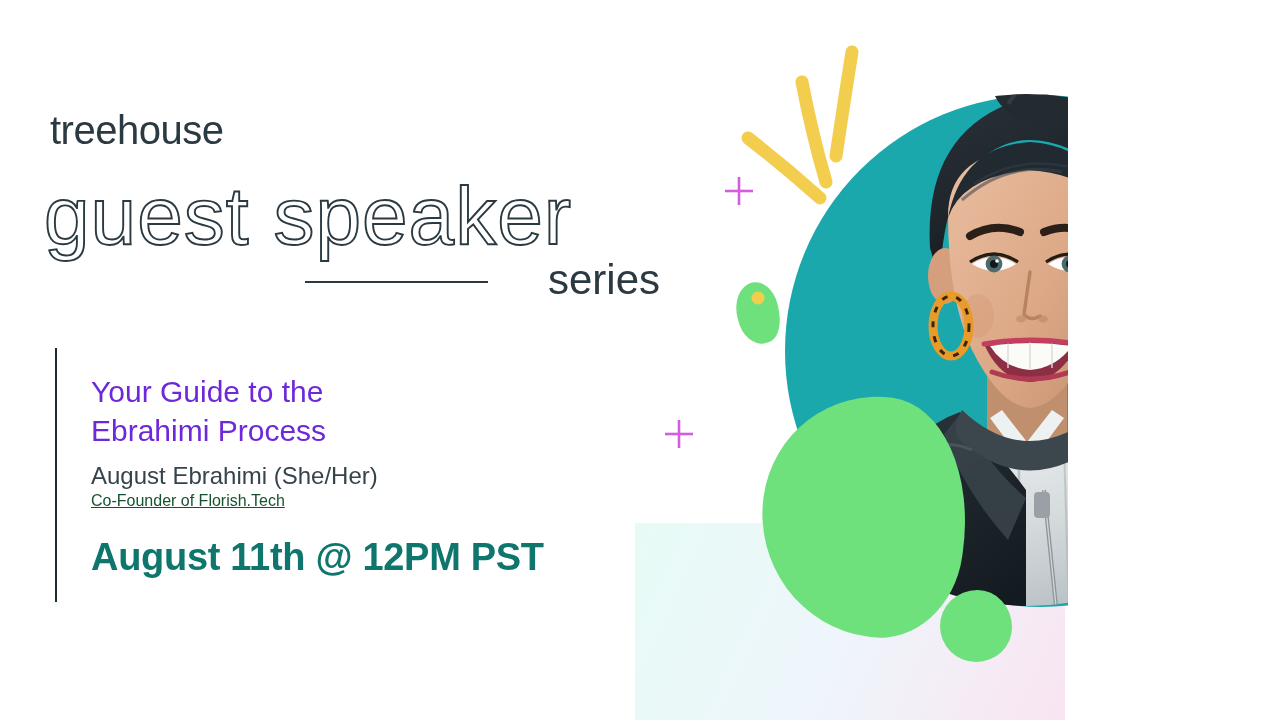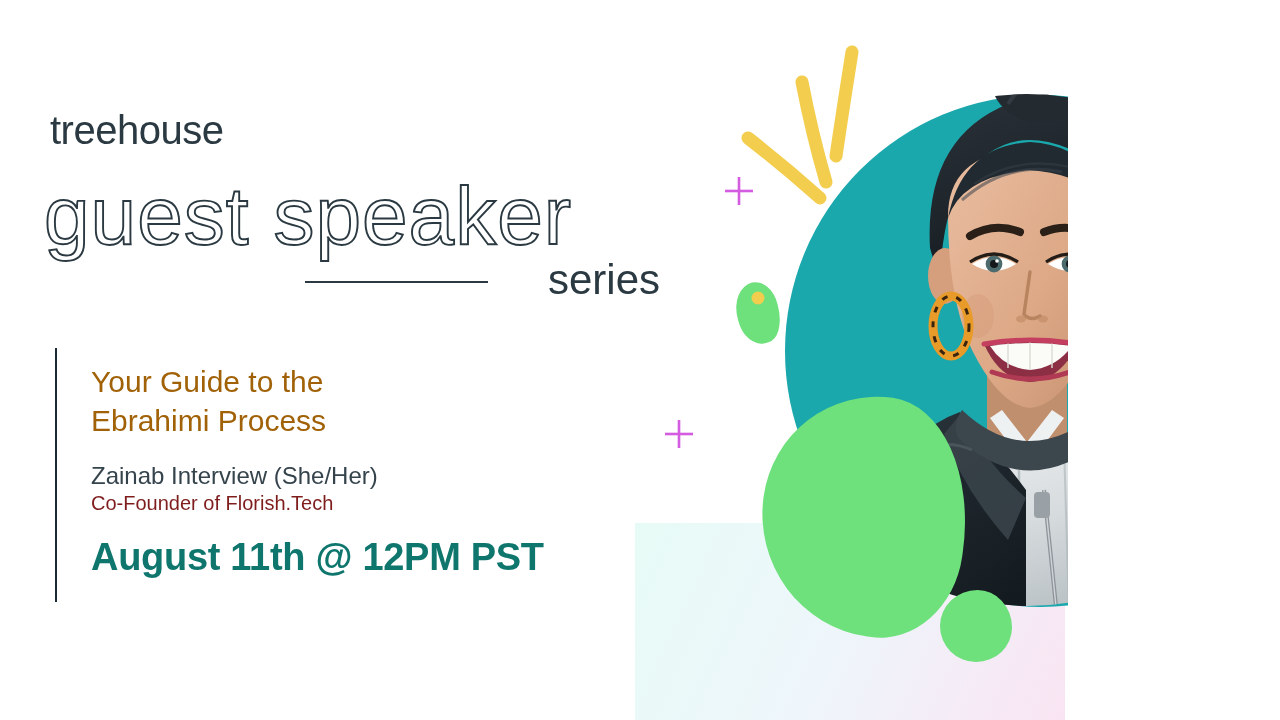--- a/index.html
+++ b/index.html
@@ -109,30 +109,30 @@
     position:absolute; left:500px; top:256px;
     font-size:42px; color:#2b3a42; letter-spacing:0px;margin-left:48px;
   }
 
   #rule-vertical {
     position:absolute; left:55px; top:348px;
     width:2px; height:254px; background:#1c2b33;
   }
 
   #talk-title {
-    position:absolute; left:91px; top:362px; width:430px;
-    font-size:30px; line-height:1.30; color:#a16207; font-weight:400;
+    position:absolute; left:91px; top:372px; width:430px;
+    font-size:30px; line-height:1.30; color:#6d28d9; font-weight:400;
   }
   #speaker-name {
     position:absolute; left:91px; top:462px;
     font-size:24px; color:#35444c; font-weight:300;
   }
   #speaker-role {
     position:absolute; left:91px; top:492px;
-    font-size:20px; color:#7f1d1d; font-weight:300;
+    font-size:16px; color:#14532d; font-weight:300;text-decoration:underline;
   }
   #event-datetime {
     position:absolute; left:91px; top:536px;
     font-size:38px; font-weight:700; color:#0f766e; letter-spacing:-0.3px;
   }
 </style>
 </head>
 <body>
 
 <div id="stage">
@@ -301,17 +301,17 @@
 
   <div id="series-rule"></div>
   <div id="series-word">series</div>
 
   <div id="rule-vertical"></div>
 
   <div id="talk-title">
     <div>Your Guide to the</div>
     <div>Ebrahimi Process</div>
   </div>
-  <div id="speaker-name">Zainab Interview (She/Her)</div>
+  <div id="speaker-name">August Ebrahimi (She/Her)</div>
   <div id="speaker-role">Co-Founder of Florish.Tech</div>
   <div id="event-datetime">August 11th @ 12PM PST</div>
 
 </div>
 
 </body></html>

